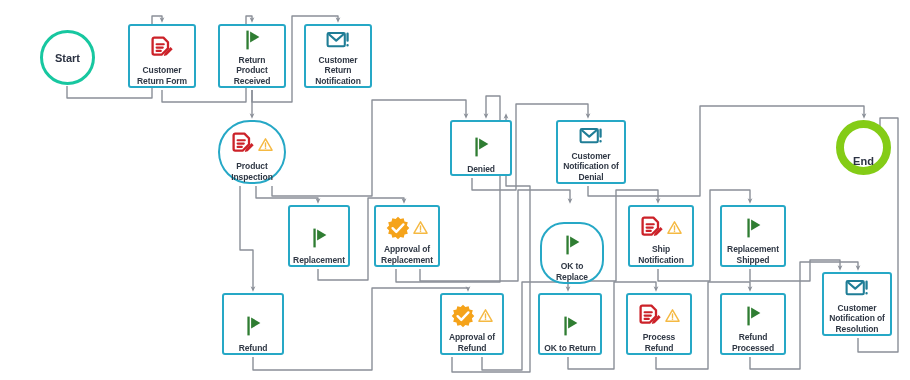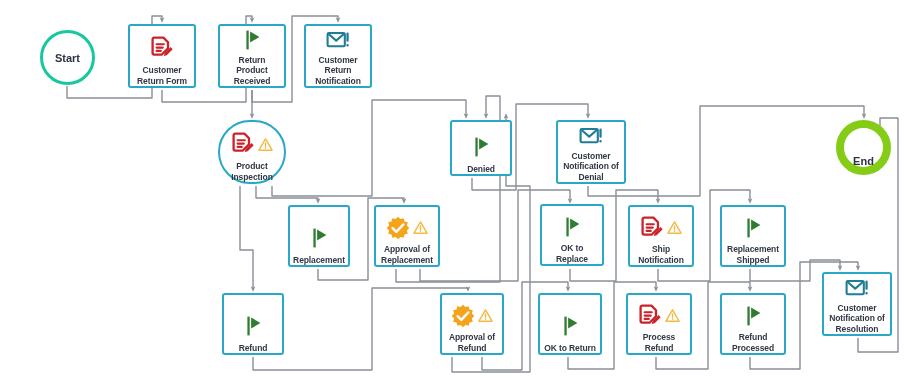--- a/index.html
+++ b/index.html
@@ -225,21 +225,21 @@
             <svg width="15" height="15" viewBox="0 0 16 16">
               <path d="M8 1.9 L15 14.1 H1 Z" fill="none" stroke="#f5b942" stroke-width="1.5" stroke-linejoin="round"></path>
               <path d="M8 6.3 V10.0" stroke="#f5b942" stroke-width="1.5" stroke-linecap="round"></path>
               <circle cx="8" cy="11.9" r="0.85" fill="#f5b942"></circle>
             </svg>
           </span>
         </div>
         <div class="label" style="color: rgb(48, 56, 69);">Approval of
 Replacement</div>
       </div>
-      <div class="node" style="left: 540px; top: 204px; width: 64px; height: 62px; border-color: rgb(38, 168, 198);">
+      <div class="node" style="left: 540px; top: 222px; width: 64px; height: 62px; border-color: rgb(38, 168, 198); border-radius: 24px;">
         <div class="iconrow">
           <span style="display: inline-flex;">
             <svg width="24" height="24" viewBox="0 0 24 24">
               <rect x="6.4" y="2.6" width="2.3" height="18.8" fill="#2f7d32"></rect>
               <path d="M10.1 3.4 L19.4 9.0 L10.1 14.6 Z" fill="#2f7d32"></path>
             </svg>
           </span>
         </div>
         <div class="label" style="color: rgb(48, 56, 69);">OK to Replace</div>
       </div>

